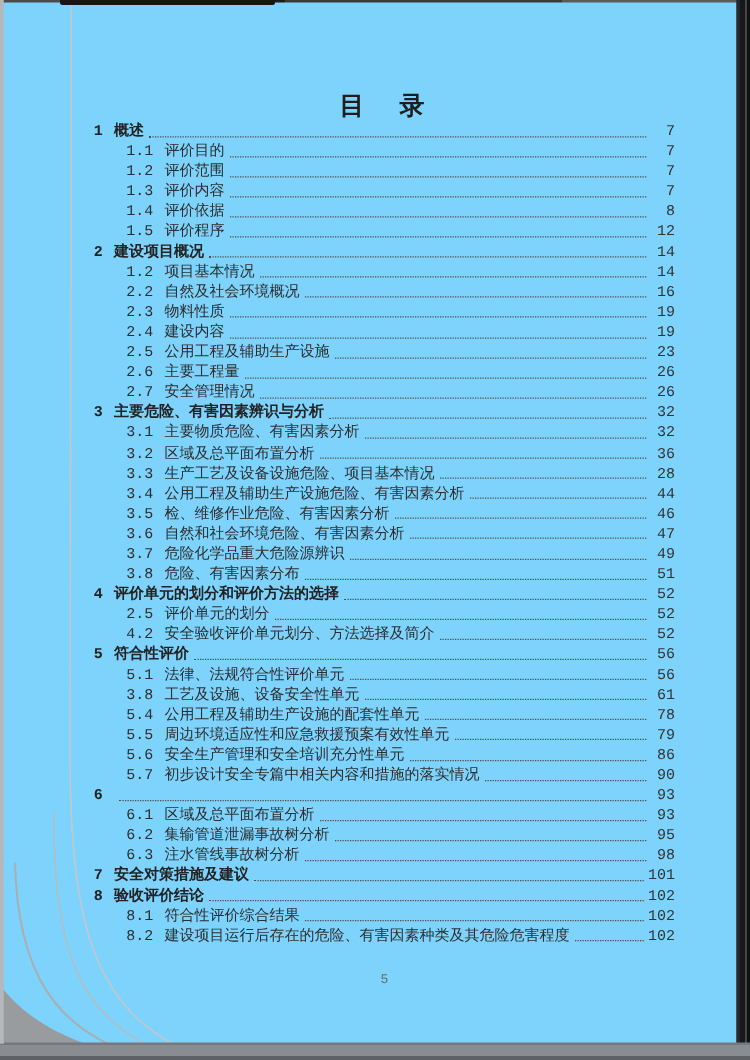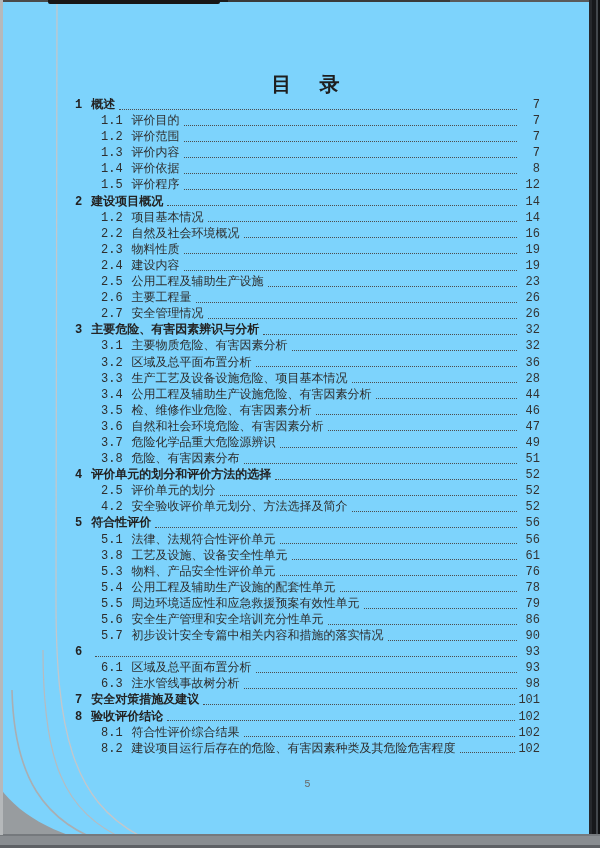--- a/index.html
+++ b/index.html
@@ -276,26 +276,20 @@
         <span class="toc-page">56</span>
       </div>
 
       <div class="toc-row level-2">
         <span class="toc-num">3.8</span>
         <span class="toc-label">工艺及设施、设备安全性单元</span>
         <span class="toc-leader"></span>
         <span class="toc-page">61</span>
       </div>
 
-      <div class="toc-row level-2">
-        <span class="toc-num">5.3</span>
-        <span class="toc-label">物料、产品安全性评价单元</span>
-        <span class="toc-leader"></span>
-        <span class="toc-page">76</span>
-      </div>
 
       <div class="toc-row level-2">
         <span class="toc-num">5.4</span>
         <span class="toc-label">公用工程及辅助生产设施的配套性单元</span>
         <span class="toc-leader"></span>
         <span class="toc-page">78</span>
       </div>
 
       <div class="toc-row level-2">
         <span class="toc-num">5.5</span>
@@ -324,20 +318,26 @@
         <span class="toc-page">93</span>
       </div>
 
       <div class="toc-row level-2">
         <span class="toc-num">6.1</span>
         <span class="toc-label">区域及总平面布置分析</span>
         <span class="toc-leader"></span>
         <span class="toc-page">93</span>
       </div>
 
+      <div class="toc-row level-2">
+        <span class="toc-num">6.2</span>
+        <span class="toc-label">集输管道泄漏事故树分析</span>
+        <span class="toc-leader"></span>
+        <span class="toc-page">95</span>
+      </div>
 
       <div class="toc-row level-2">
         <span class="toc-num">6.3</span>
         <span class="toc-label">注水管线事故树分析</span>
         <span class="toc-leader"></span>
         <span class="toc-page">98</span>
       </div>
 
       <div class="toc-row level-1">
         <span class="toc-num">7</span>

